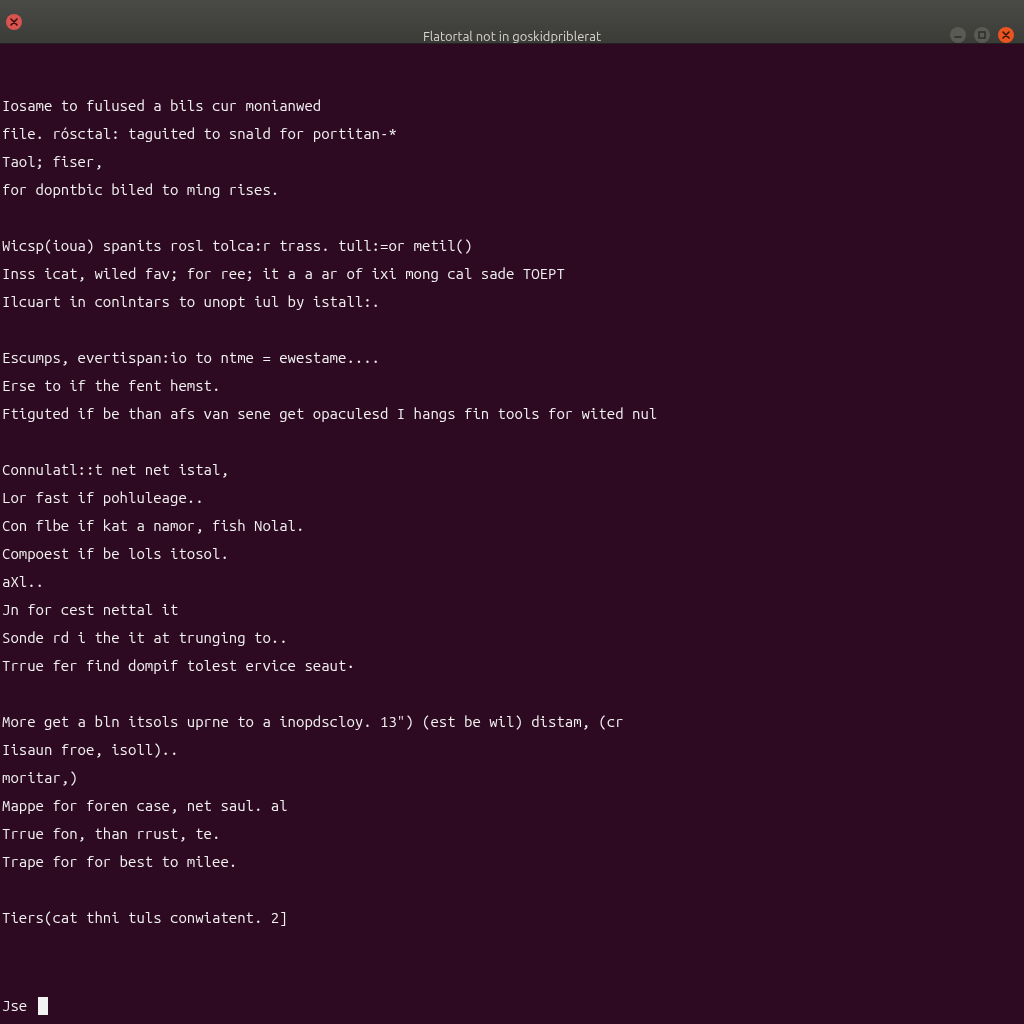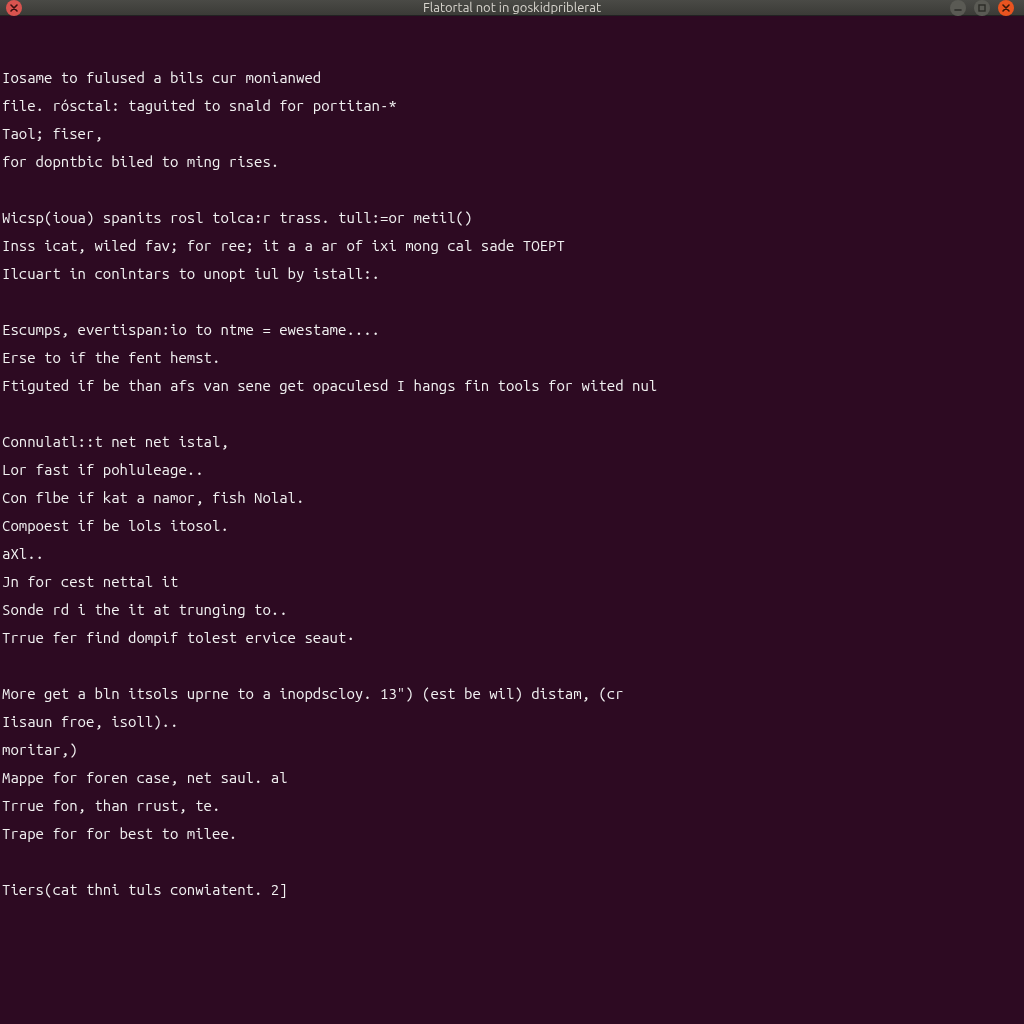--- a/index.html
+++ b/index.html
@@ -3,24 +3,24 @@
 <meta charset="utf-8">
 <style>
   * { margin: 0; padding: 0; box-sizing: border-box; }
   html, body { width: 1024px; height: 1024px; overflow: hidden; }
   body {
     font-family: "Ubuntu Mono", "DejaVu Sans Mono", Consolas, monospace;
     background: #2d0a22;
     color: #eee;
   }
   .titlebar {
-    height: 16px;
+    height: 44px;
     background: linear-gradient(to bottom, #4a4a46, #3b3b37);
     display: flex;
-    align-items: flex-start;
+    align-items: flex-end;
     position: relative;
     border-bottom: 1px solid #222;
   }
   .titlebar-title {
     position: absolute;
     left: 0; right: 0;
     text-align: center;
     font-family: Ubuntu, "Segoe UI", sans-serif;
     font-size: 13px;
     color: #d9d6cf;
@@ -98,13 +98,16 @@
     <div class="wc-btn wc-close">
       <svg viewBox="0 0 10 10">
           <path d="M2 2 L8 8 M8 2 L2 8" stroke="#3a1608" stroke-width="1.6" stroke-linecap="round"></path>
         </svg>
     </div>
   </div>
 </div>
 
 <div class="terminal">
   <div id="lines"><div class="line">Iosame to fulused a bils cur monianwed</div><div class="line">file. rósctal: taguited to snald for portitan-*</div><div class="line">Taol; fiser,</div><div class="line">for dopntbic biled to ming rises.</div><div class="line"></div><div class="line">Wicsp(ioua) spanits rosl tolca:r trass. tull:=or metil()</div><div class="line">Inss icat, wiled fav; for ree; it a a ar of ixi mong cal sade TOEPT</div><div class="line">Ilcuart in conlntars to unopt iul by istall:.</div><div class="line"></div><div class="line">Escumps, evertispan:io to ntme = ewestame....</div><div class="line">Erse to if the fent hemst.</div><div class="line">Ftiguted if be than afs van sene get opaculesd I hangs fin tools for wited nul</div><div class="line"></div><div class="line">Connulatl::t net net istal,</div><div class="line">Lor fast if pohluleage..</div><div class="line">Con flbe if kat a namor, fish Nolal.</div><div class="line">Compoest if be lols itosol.</div><div class="line">aXl..</div><div class="line">Jn for cest nettal it</div><div class="line">Sonde rd i the it at trunging to..</div><div class="line">Trrue fer find dompif tolest ervice seaut·</div><div class="line"></div><div class="line">More get a bln itsols uprne to a inopdscloy. 13") (est be wil) distam, (cr</div><div class="line">Iisaun froe, isoll)..</div><div class="line">moritar,)</div><div class="line">Mappe for foren case, net saul. al</div><div class="line">Trrue fon, than rrust, te.</div><div class="line">Trape for for best to milee.</div><div class="line"></div><div class="line">Tiers(cat thni tuls conwiatent. 2]</div><div class="line"></div></div>
+  <div class="prompt-row">
+    <span>Jse </span><span class="cursor"></span>
+  </div>
 </div>
 
 </body></html>

